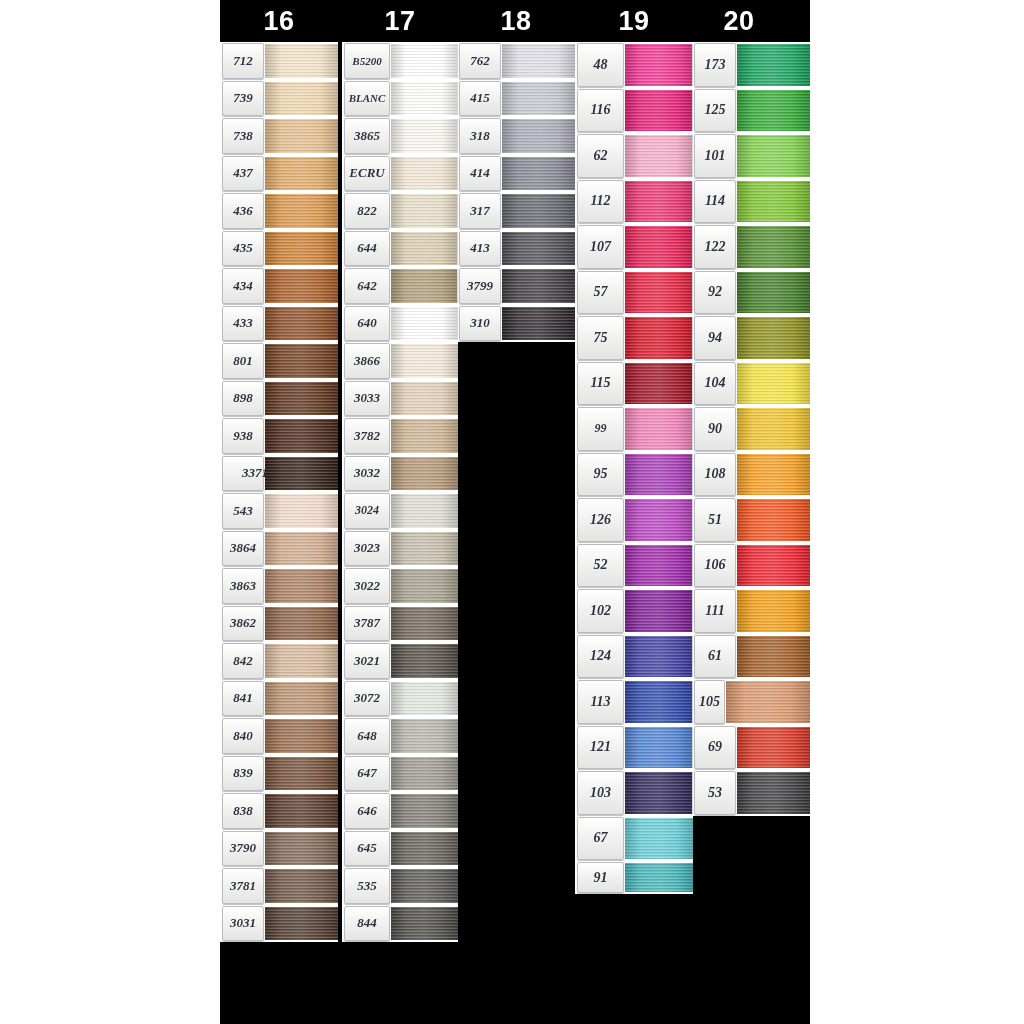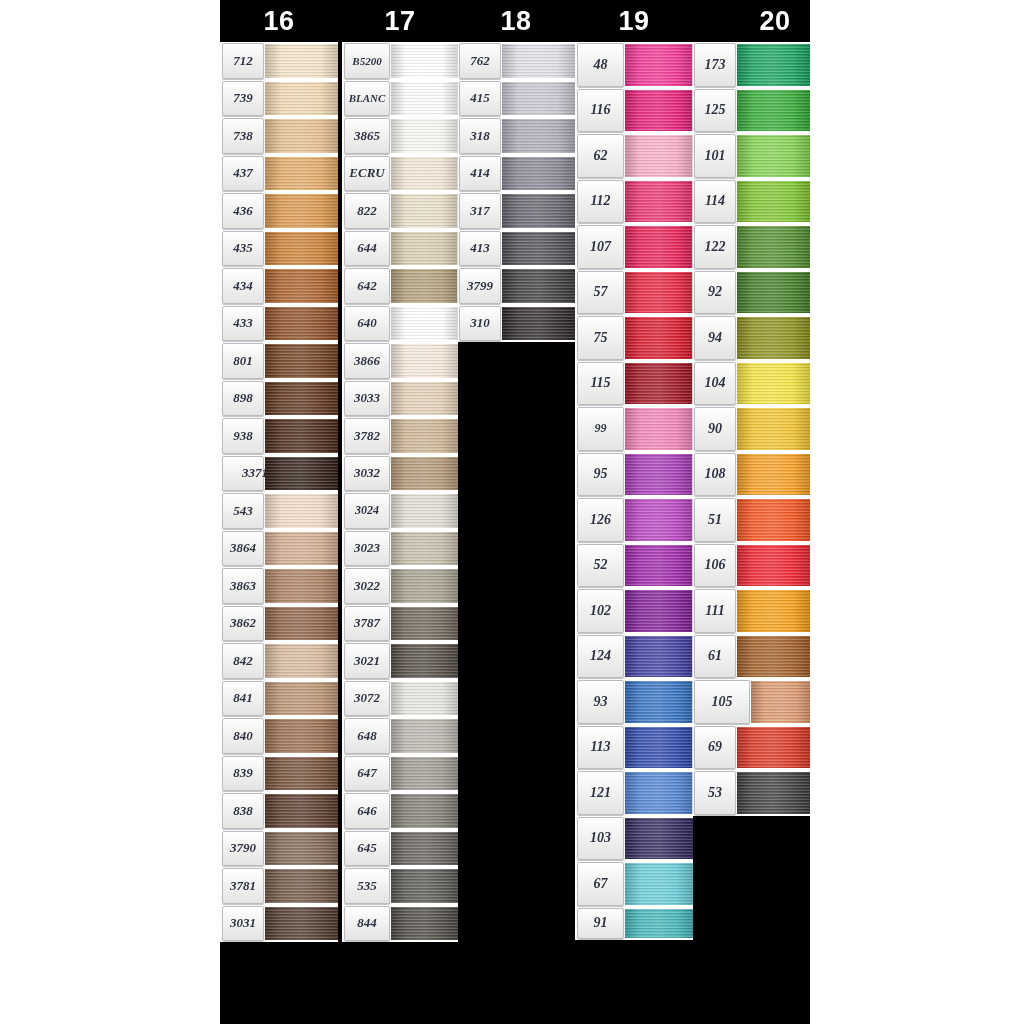--- a/index.html
+++ b/index.html
@@ -118,21 +118,21 @@
 
 <div id="page">
 
   <div id="board"></div>
 
   <div id="headers">
       <div class="col-header" style="position: absolute; left: 0px; width: 118px;">16</div>
       <div class="col-header" style="position: absolute; left: 122px; width: 116px;">17</div>
       <div class="col-header" style="position: absolute; left: 237px; width: 118px;">18</div>
       <div class="col-header" style="position: absolute; left: 355px; width: 118px;">19</div>
-      <div class="col-header" style="position: absolute; left: 496px; width: 118px;">20</div>
+      <div class="col-header" style="position: absolute; left: 460px; width: 118px;">20</div>
     </div>
 
   <div id="columns">
       <div class="column" style="left: 0px; width: 118px;">
         <div class="swatch-row" style="height: 37.5px;">
           <div class="code-cell" style="width: 42px;">
             <span class="code-text" style="font-size: 13px;">712</span>
           </div>
           <div class="skein" style="background: rgb(242, 226, 198); margin: 2px 0px;"></div>
         </div>
@@ -551,26 +551,20 @@
           <div class="skein" style="background: rgb(126, 27, 148); margin: 2px 0px;"></div>
         </div>
         <div class="swatch-row" style="height: 45.5px;">
           <div class="code-cell" style="width: 47px;">
             <span class="code-text" style="font-size: 14px;">124</span>
           </div>
           <div class="skein" style="background: rgb(59, 58, 158); margin: 2px 0px;"></div>
         </div>
         <div class="swatch-row" style="height: 45.5px;">
           <div class="code-cell" style="width: 47px;">
-            <span class="code-text" style="font-size: 14px;">93</span>
-          </div>
-          <div class="skein" style="background: rgb(47, 109, 191); margin: 2px 0px;"></div>
-        </div>
-        <div class="swatch-row" style="height: 45.5px;">
-          <div class="code-cell" style="width: 47px;">
             <span class="code-text" style="font-size: 14px;">113</span>
           </div>
           <div class="skein" style="background: rgb(42, 68, 168); margin: 2px 0px;"></div>
         </div>
         <div class="swatch-row" style="height: 45.5px;">
           <div class="code-cell" style="width: 47px;">
             <span class="code-text" style="font-size: 14px;">121</span>
           </div>
           <div class="skein" style="background: rgb(74, 127, 208); margin: 2px 0px;"></div>
         </div>
@@ -672,21 +666,21 @@
           </div>
           <div class="skein" style="background: rgb(243, 156, 16); margin: 2px 0px;"></div>
         </div>
         <div class="swatch-row" style="height: 45.5px;">
           <div class="code-cell" style="width: 42px;">
             <span class="code-text" style="font-size: 14px;">61</span>
           </div>
           <div class="skein" style="background: rgb(158, 90, 34); margin: 2px 0px;"></div>
         </div>
         <div class="swatch-row" style="height: 45.5px;">
-          <div class="code-cell" style="width: 56px;">
+          <div class="code-cell" style="width: 31px;">
             <span class="code-text" style="font-size: 14px;">105</span>
           </div>
           <div class="skein" style="background: rgb(217, 149, 106); margin: 2px 0px;"></div>
         </div>
         <div class="swatch-row" style="height: 45.5px;">
           <div class="code-cell" style="width: 42px;">
             <span class="code-text" style="font-size: 14px;">69</span>
           </div>
           <div class="skein" style="background: rgb(216, 50, 31); margin: 2px 0px;"></div>
         </div>

